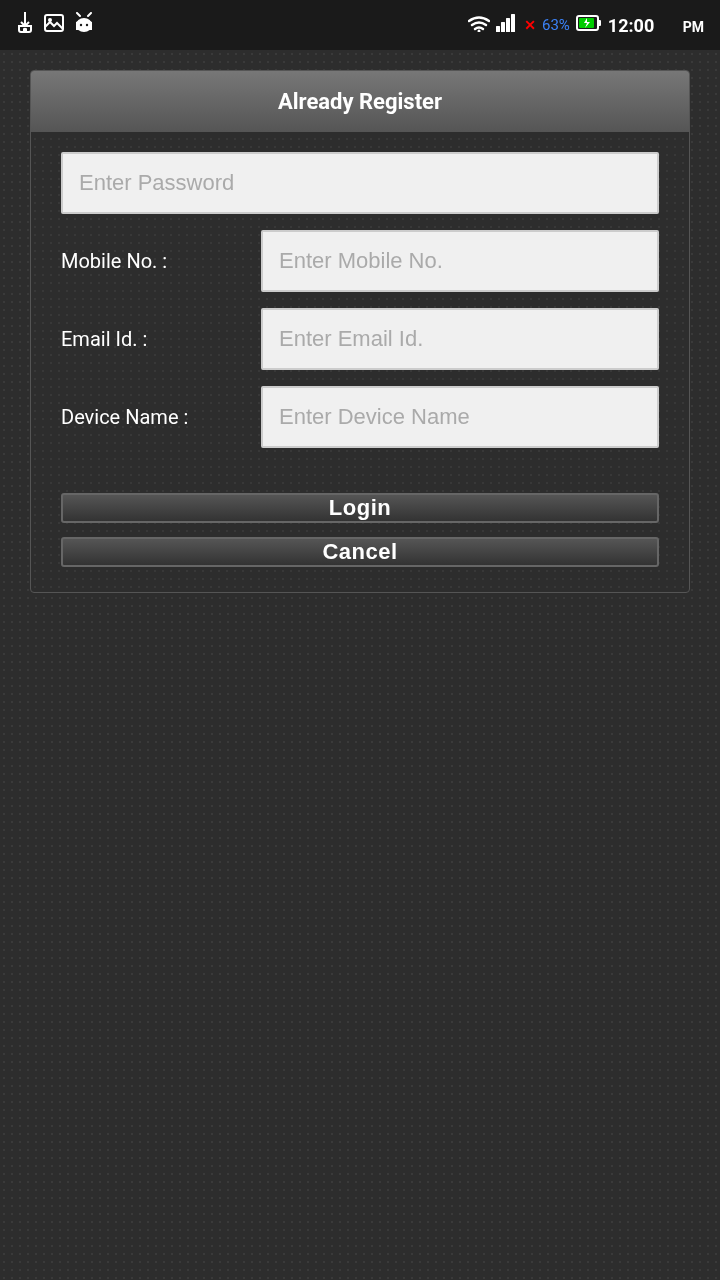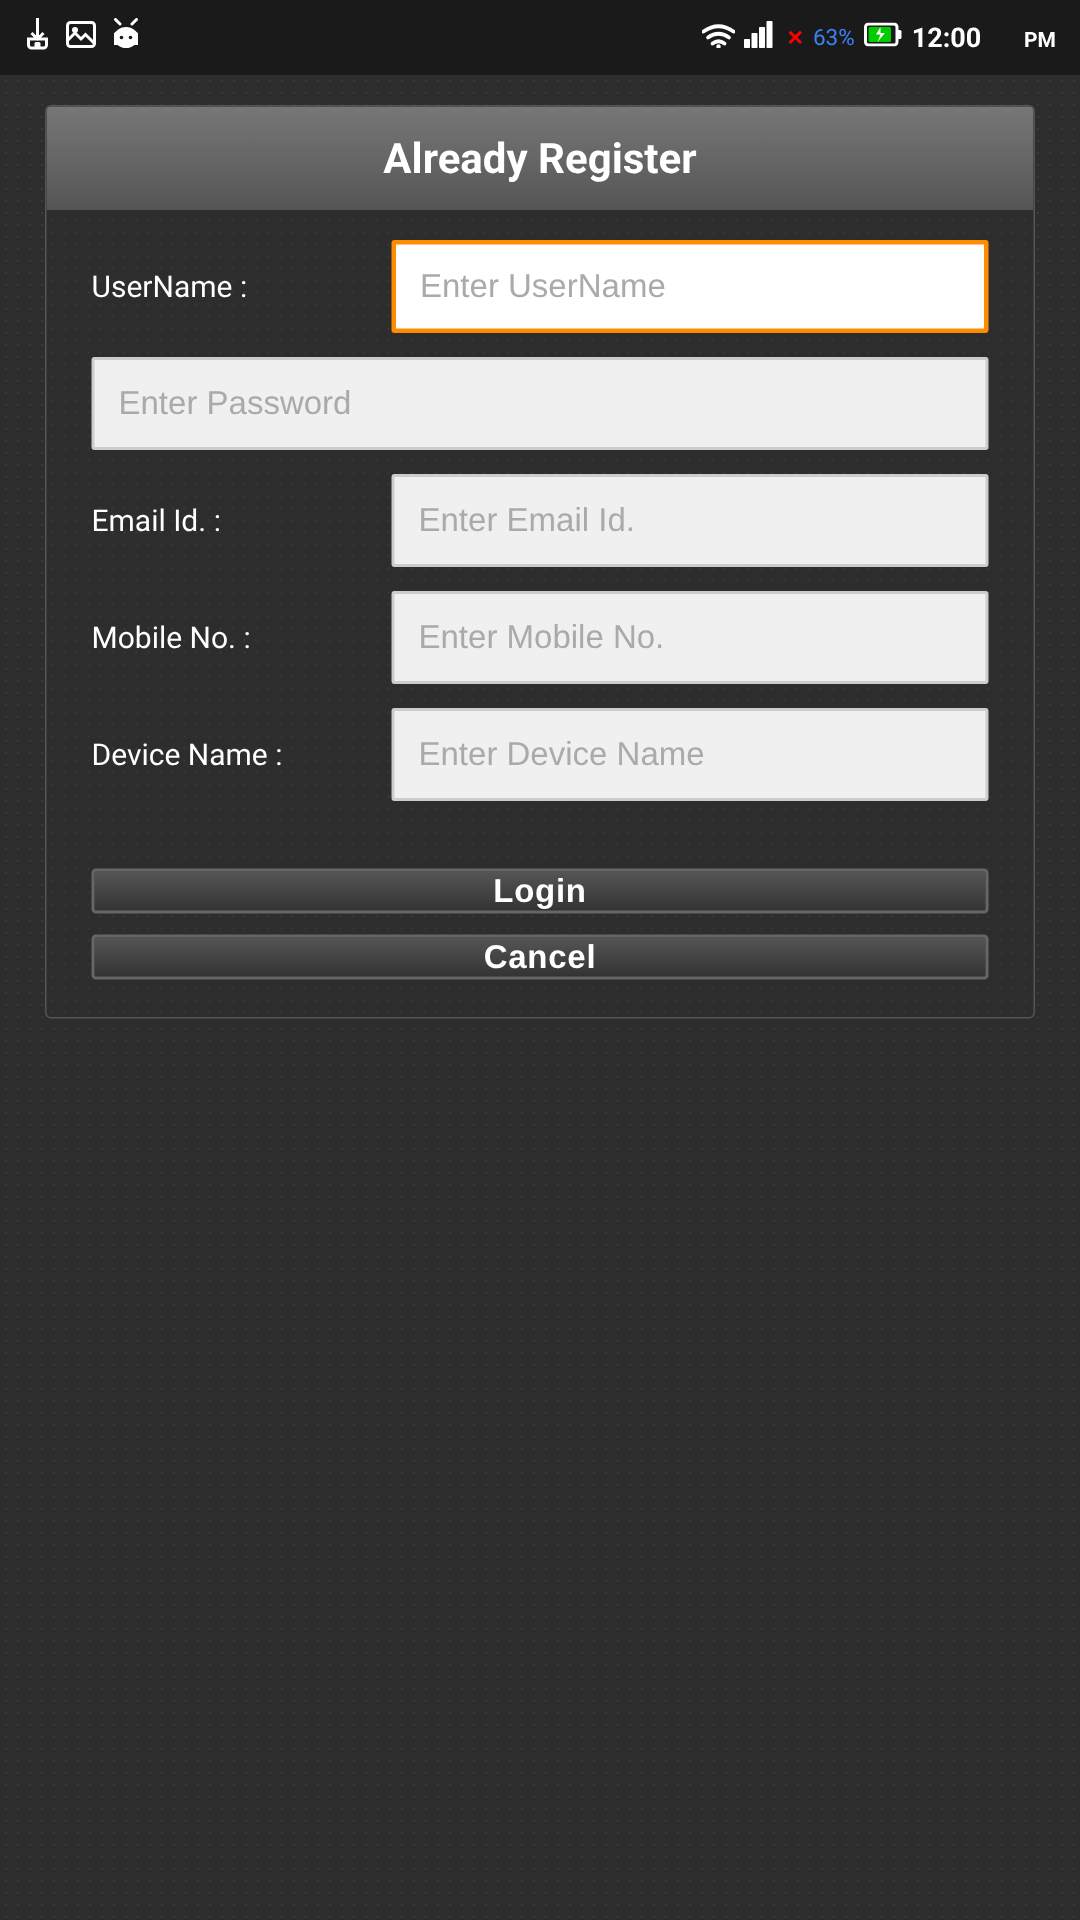--- a/index.html
+++ b/index.html
@@ -83,21 +83,21 @@
     
     .dialog-title-bar {
       width: 100%;
       background: linear-gradient(180deg, #777 0%, #555 100%);
       padding: 18px 20px;
       text-align: center;
     }
 
     .dialog-title-bar span {
       color: white;
-      font-size: 28px;
+      font-size: 22px;
       font-weight: bold;
     }
 
     
     .form-area {
       padding: 20px 30px 25px 30px;
     }
 
     .form-row {
       display: flex;
@@ -229,37 +229,33 @@
 
 <div class="main-content">
   <div class="dialog-card">
 
     <div class="dialog-title-bar">
       <span>Already Register</span>
     </div>
 
     <div class="form-area">
 
-      <div class="form-row">
-        <label class="form-label">UserName :</label>
-        <input class="form-input active" type="text" placeholder="Enter UserName" style="">
-      </div>
 
       <div class="form-row">
         <input class="form-input" type="password" placeholder="Enter Password" style="">
+      </div>
+
+      <div class="form-row">
+        <label class="form-label">Mobile No. :</label>
+        <input class="form-input" type="tel" placeholder="Enter Mobile No." style="">
       </div>
 
       <div class="form-row">
         <label class="form-label">Email Id. :</label>
         <input class="form-input" type="email" placeholder="Enter Email Id." style="">
-      </div>
-
-      <div class="form-row">
-        <label class="form-label">Mobile No. :</label>
-        <input class="form-input" type="tel" placeholder="Enter Mobile No." style="">
       </div>
 
       <div class="form-row">
         <label class="form-label">Device Name :</label>
         <input class="form-input" type="text" placeholder="Enter Device Name" style="">
       </div>
 
     </div>
 
     <div class="buttons-row">

